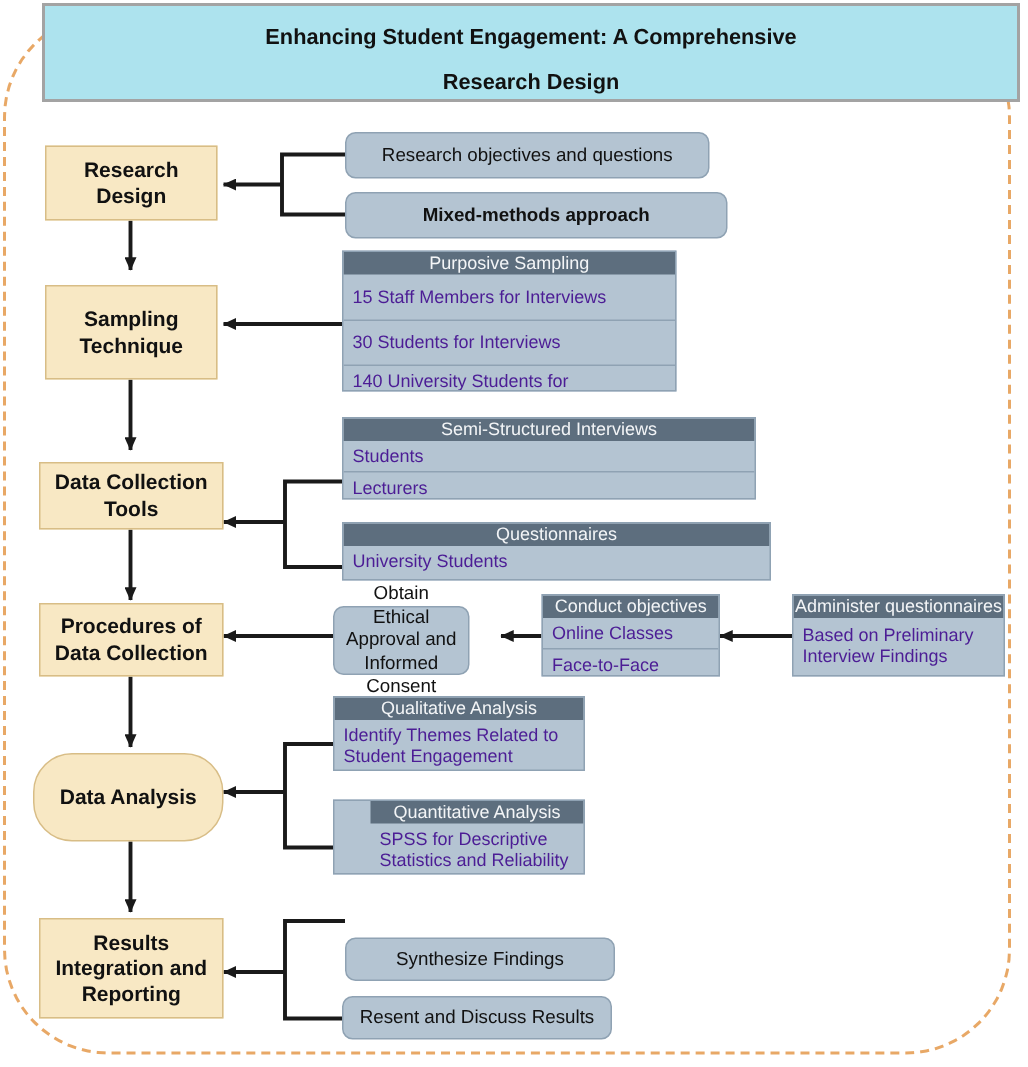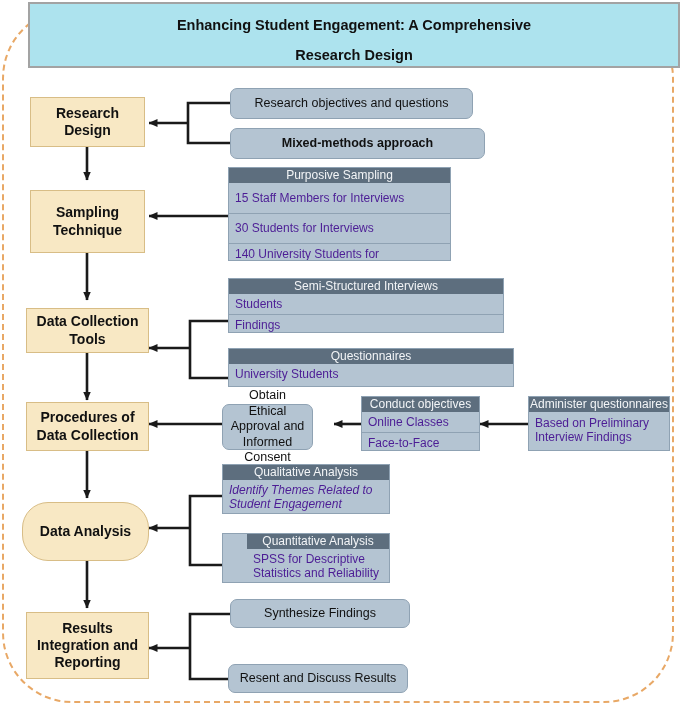--- a/index.html
+++ b/index.html
@@ -213,21 +213,21 @@
   <div class="node card" style="left:228px; top:167px; width:223px; height:94px;">
     <div class="card-header">Purposive Sampling</div>
     <div class="card-row first tall">15 Staff Members for Interviews</div>
     <div class="card-row tall">30 Students for Interviews</div>
     <div class="card-row tall">140 University Students for Questionnaires</div>
   </div>
 
   <div class="node card" style="left:228px; top:278px; width:276px; height:55px;">
     <div class="card-header">Semi-Structured Interviews</div>
     <div class="card-row first">Students</div>
-    <div class="card-row">Findings</div>
+    <div class="card-row">Lecturers</div>
   </div>
 
   <div class="node card" style="left:228px; top:348px; width:286px; height:39px;">
     <div class="card-header">Questionnaires</div>
     <div class="card-row first">University Students</div>
   </div>
 
   <div class="node pill" style="left:222px; top:404px; width:91px; height:46px;">
     <div>
       <span>Obtain Ethical</span><br>
@@ -245,34 +245,34 @@
   <div class="node card" style="left:528px; top:396px; width:142px; height:55px;">
     <div class="card-header">Administer questionnaires</div>
     <div class="card-row first" style="display:block; padding-top:4px;">
       <span>Based on Preliminary</span><br>
       <span>Interview Findings</span>
     </div>
   </div>
 
   <div class="node card" style="left:222px; top:464px; width:168px; height:50px;">
     <div class="card-header">Qualitative Analysis</div>
-    <div class="card-row first" style="display:block; padding-top:3px;font-style:italic;">
+    <div class="card-row first" style="display:block; padding-top:3px;">
       <span>Identify Themes Related to</span><br>
       <span>Student Engagement</span>
     </div>
   </div>
 
   <div class="node card" style="left:222px; top:533px; width:168px; height:50px;padding-left:24px;">
     <div class="card-header">Quantitative Analysis</div>
     <div class="card-row first" style="display:block; padding-top:3px;">
       <span>SPSS for Descriptive</span><br>
       <span>Statistics and Reliability Tests</span>
     </div>
   </div>
 
-  <div class="node pill" style="left:230px; top:599px; width:180px; height:29px;">
+  <div class="node pill" style="left:230px; top:625px; width:180px; height:29px;">
     <span>Synthesize Findings</span>
   </div>
   <div class="node pill" style="left:228px; top:664px; width:180px; height:29px;">
     <span>Resent and Discuss Results</span>
   </div>
 
 </div>
 
 </body></html>

